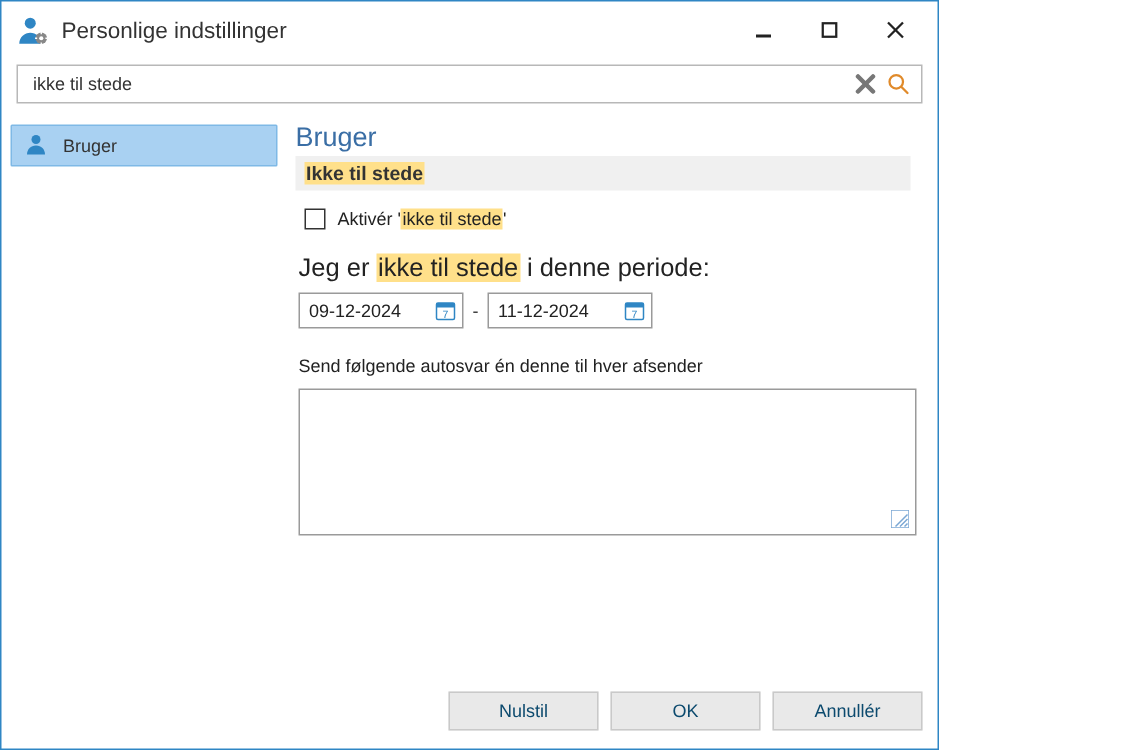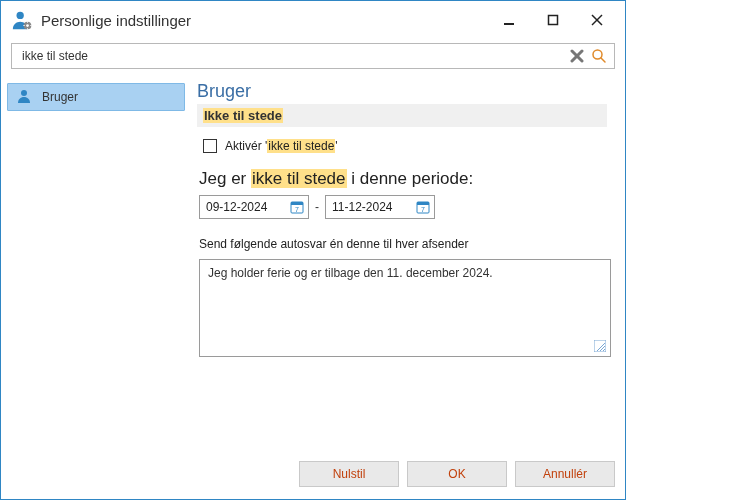--- a/index.html
+++ b/index.html
@@ -186,21 +186,21 @@
   }
   .btn {
     min-width: 100px;
     height: 26px;
     background: #e9e9e9;
     border: 1px solid #c9c9c9;
     display: flex;
     align-items: center;
     justify-content: center;
     font-size: 12px;
-    color: #c2410c;
+    color: #0c4a6e;
   }
 </style>
 </head>
 <body>
 
 <div class="window">
   <div class="titlebar">
     <span class="app-icon">
       <svg viewBox="0 0 24 24" width="22" height="22">
         <circle cx="10" cy="7" r="4" fill="#2f86c4"></circle>
@@ -303,21 +303,20 @@
                 <rect x="1" y="2" width="12" height="11" rx="1" fill="#fff" stroke="#2f86c4"></rect>
                 <rect x="1" y="2" width="12" height="3" fill="#2f86c4"></rect>
                 <text x="7" y="12" text-anchor="middle" font-size="7" fill="#2f86c4">7</text>
               </svg>
           </span>
         </div>
       </div>
 
       <div class="autoreply-label">Send følgende autosvar én denne til hver afsender</div>
       <div class="autoreply-box">
-        <span>Jeg holder ferie og er tilbage den 11. december 2024.</span>
         <span class="resize-grip">
           <svg viewBox="0 0 12 12" width="12" height="12">
             <rect x="0" y="0" width="12" height="12" fill="none" stroke="#7aa7d4" stroke-width="1"></rect>
             <path d="M3 11 L11 3 M6 11 L11 6 M9 11 L11 9" stroke="#7aa7d4" stroke-width="1"></path>
           </svg>
         </span>
       </div>
     </div>
   </div>
 

